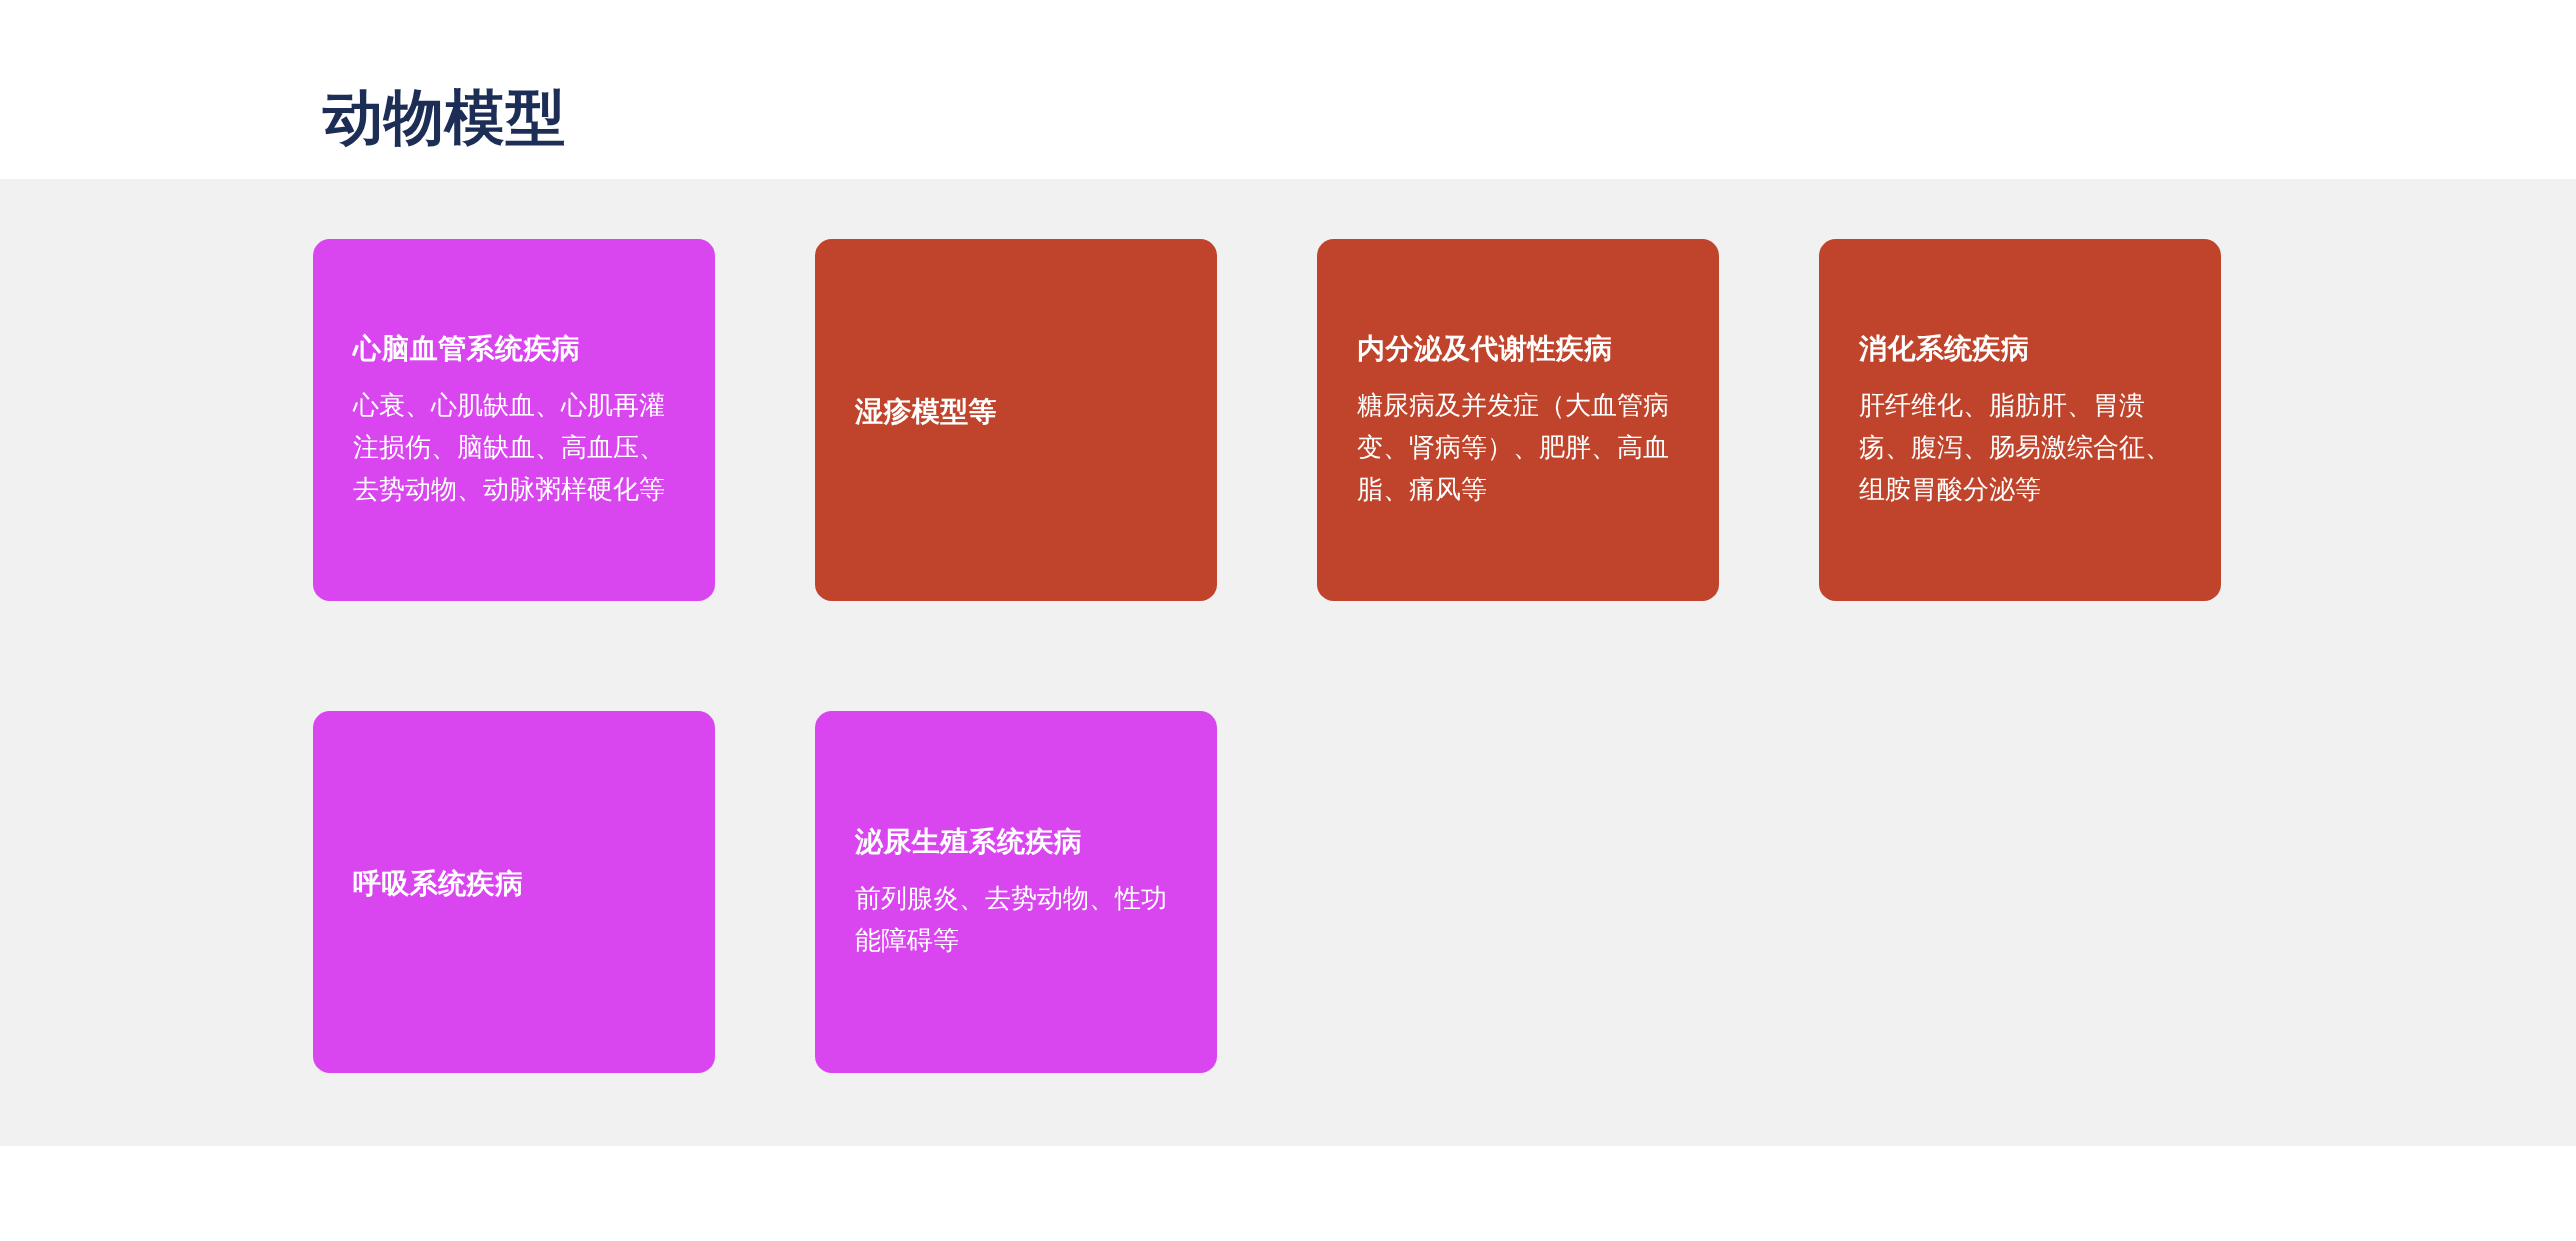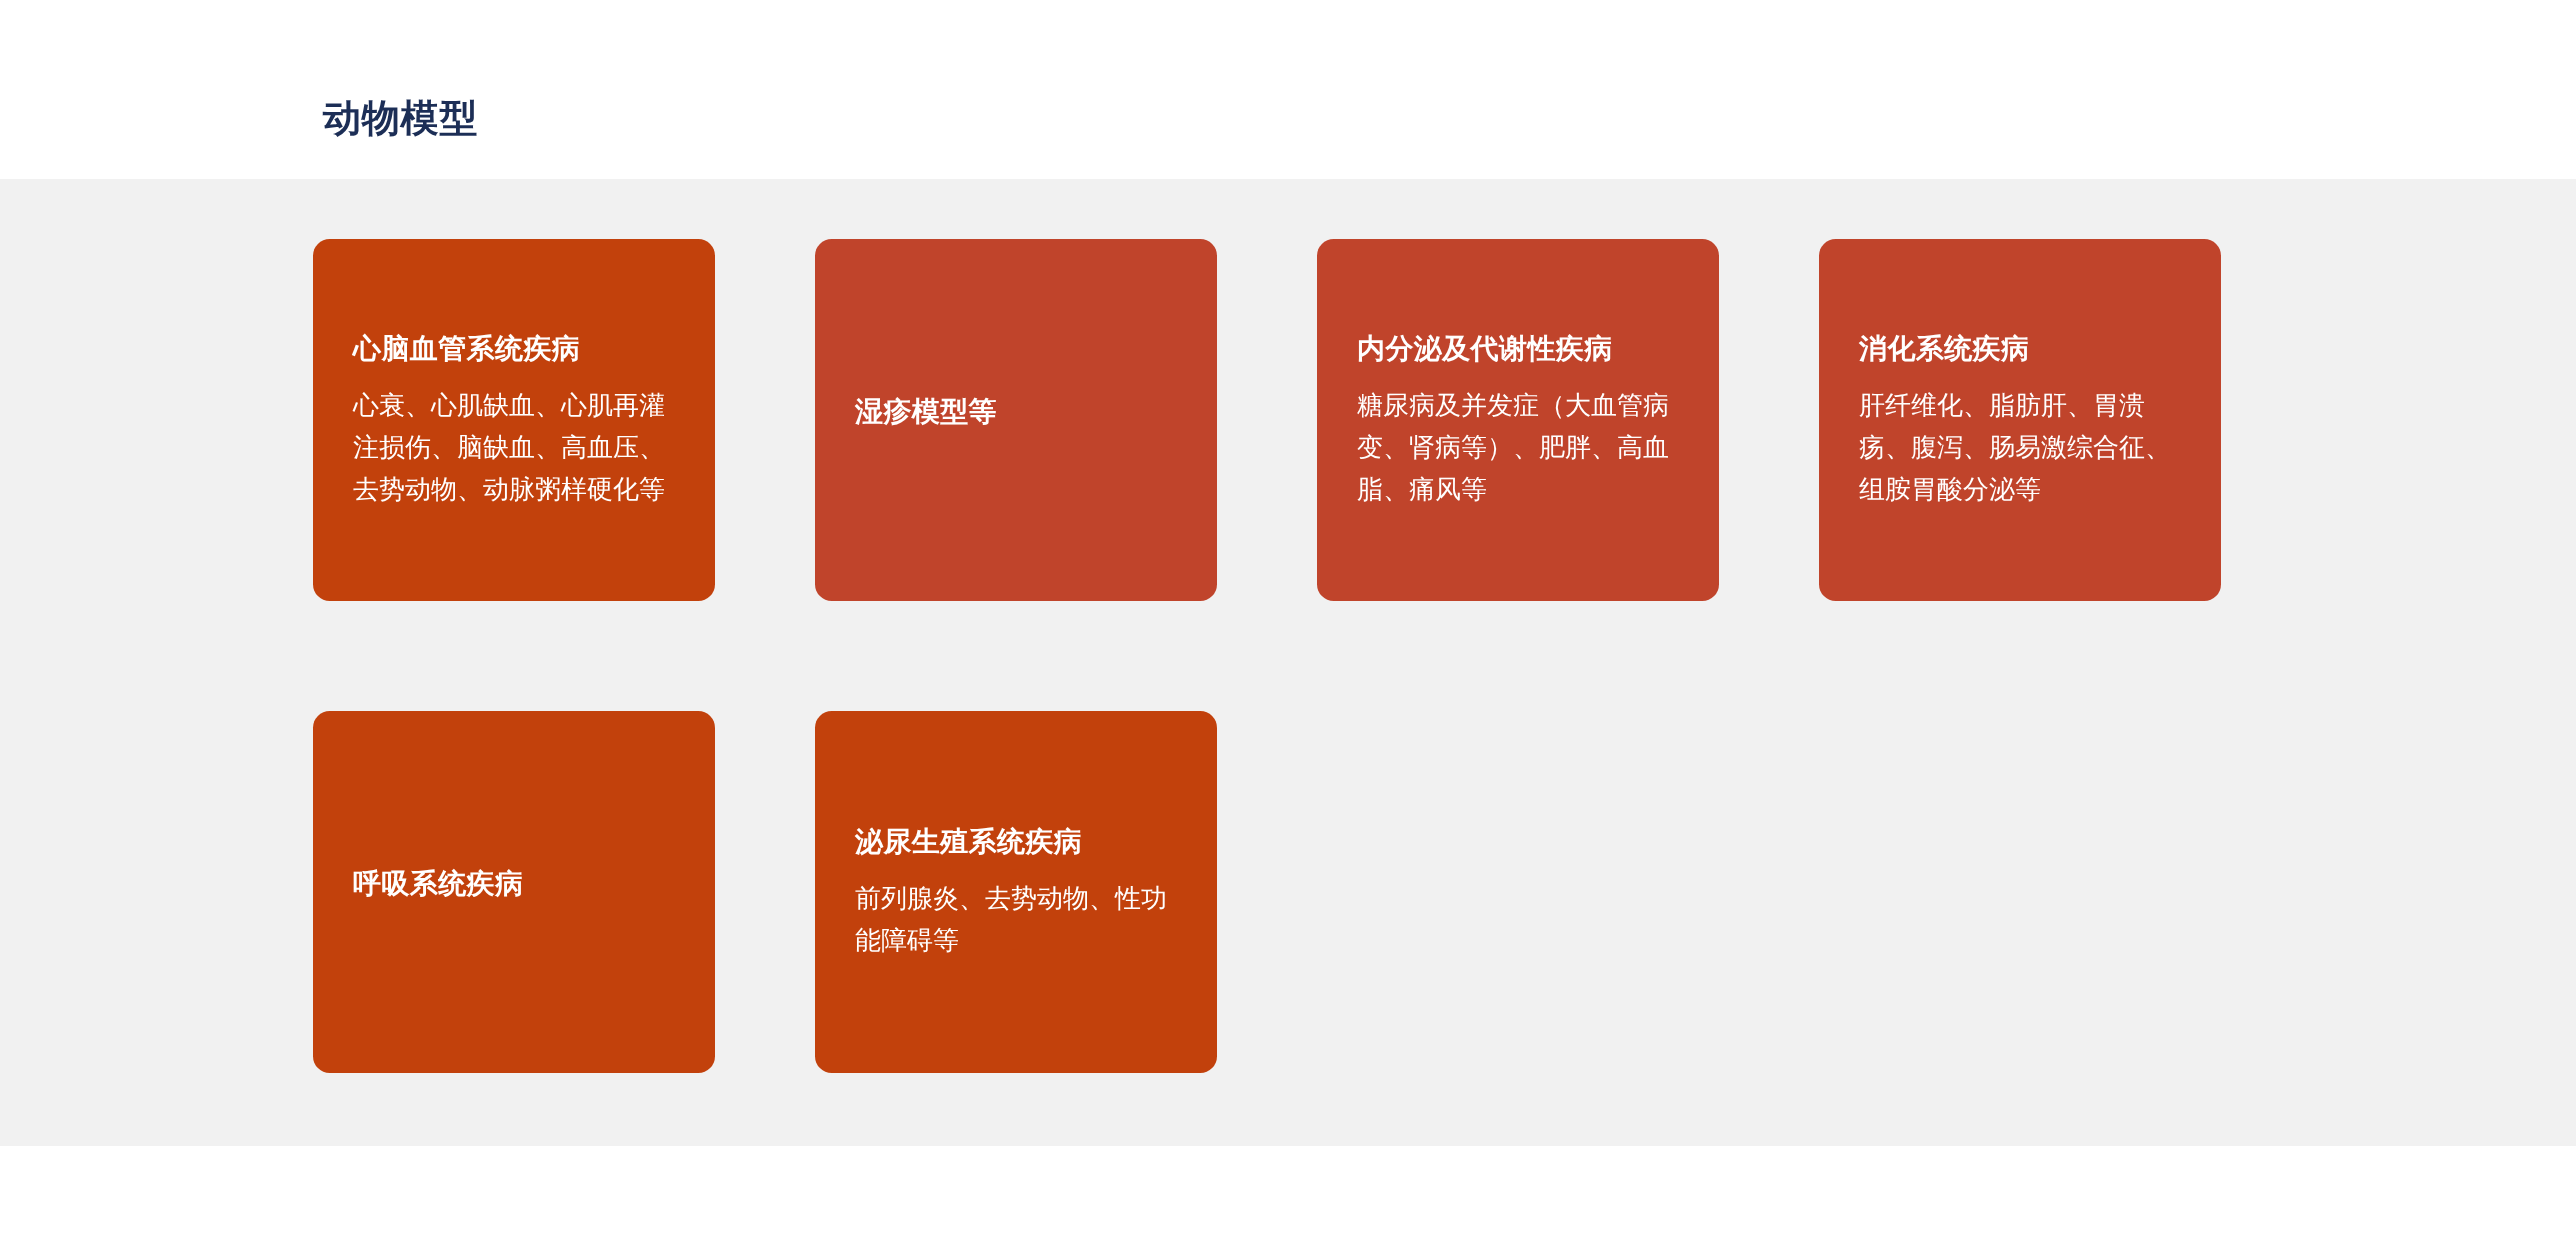--- a/index.html
+++ b/index.html
@@ -27,21 +27,21 @@
     top: 0;
     width: 2576px;
     height: 179px;
     background: #ffffff;
   }
 
   .page-title {
     position: absolute;
     left: 323px;
     top: 90px;
-    font-size: 38px;
+    font-size: 60px;
     line-height: 56px;
     font-weight: bold;
     color: #1C2E56;
     letter-spacing: 0.8px;
     white-space: nowrap;
   }
 
   
   .content-band {
     position: absolute;
@@ -79,21 +79,21 @@
     position: relative;
     border-radius: 16.7px;
     box-sizing: border-box;
     padding: 0 40px;
     display: flex;
     flex-direction: column;
     justify-content: center;
     overflow: hidden;
   }
 
-  .card.navy   { background: #c2410c; }
+  .card.navy   { background: #d946ef; }
   .card.orange { background: #C0442B; }
 
   .card-heading {
     font-size: 28px;
     line-height: 37px;
     font-weight: bold;
     color: #ffffff;
     letter-spacing: 0.4px;
     margin: 0 0 16.7px 0;
   }

